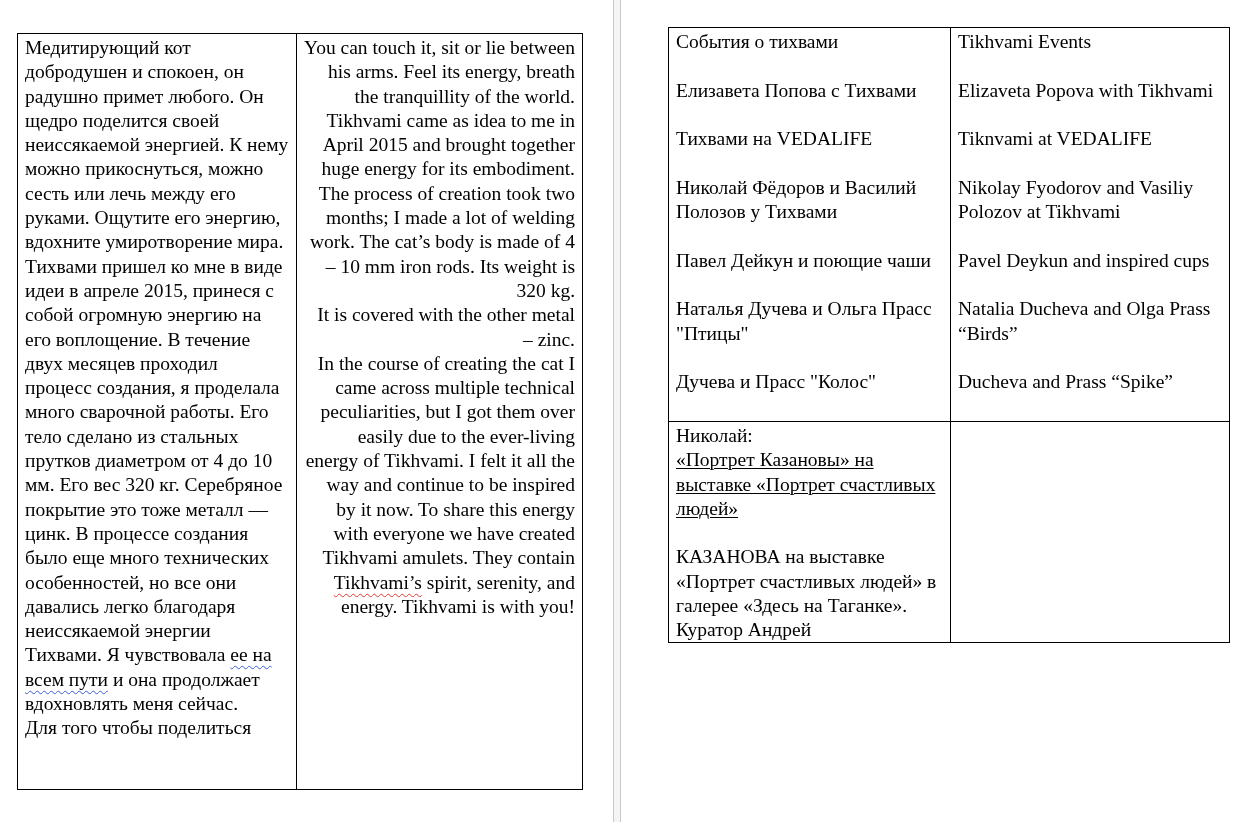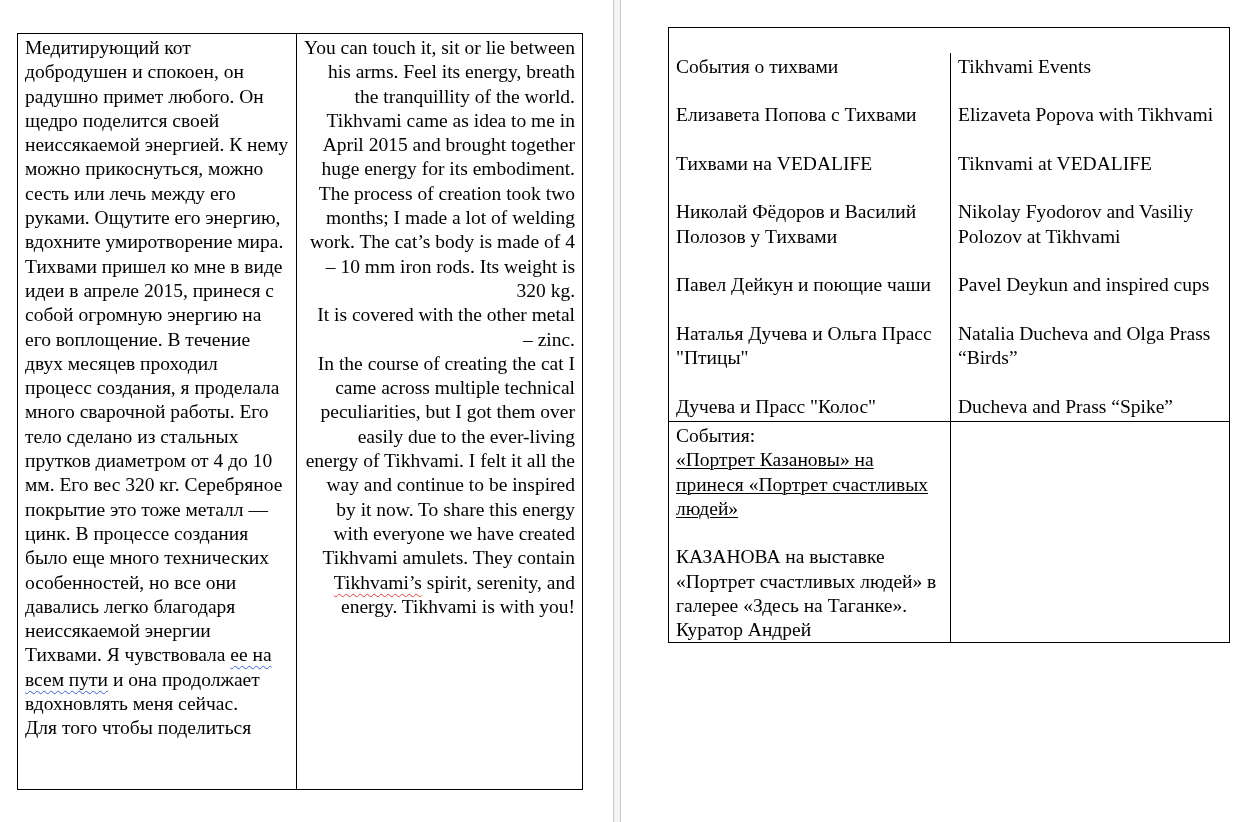--- a/index.html
+++ b/index.html
@@ -20,21 +20,21 @@
     background: #f4f4f4;
     border-left: 1.5px solid #c9c9c9;
     border-right: 1.5px solid #c9c9c9;
   }
   .tbl { position: absolute; box-sizing: border-box; border: 1.5px solid #000; background: #fff; }
   .tbl-p1 { left: 17px; top: 33px; width: 566px; height: 757px; display: flex; }
   .tbl-p2 { left: 46px; top: 27px; width: 562px; }
   .row { display: flex; box-sizing: border-box; }
   .row + .row { border-top: 1.5px solid #000; }
   .row-1 { height: 152px; }
-  .row-2 { height: 393px; align-items: flex-end; }
+  .row-2 { height: 393px; }
   .row-3 { height: 221px; }
   .cell {
     box-sizing: border-box;
     padding: 2px 7px 2px 7px;
     font-size: 19.5px;
     line-height: 24.3px;
     white-space: pre-line;
     overflow: hidden;
   }
   .c-left  { border-right: 1.5px solid #000; }
@@ -105,21 +105,21 @@
 
 Nikolay Fyodorov and Vasiliy Polozov at Tikhvami
 
 Pavel Deykun and inspired cups
 
 Natalia Ducheva and Olga Prass “Birds”
 
 Ducheva and Prass “Spike”</div>
       </div>
       <div class="row row-3">
-        <div class="cell c-left"><span>События:
-</span><span class="ul-solid">«Портрет Казановы» на принеся «Портрет счастливых людей»</span><span>
+        <div class="cell c-left"><span>Николай:
+</span><span class="ul-solid">«Портрет Казановы» на выставке «Портрет счастливых людей»</span><span>
 
 КАЗАНОВА на выставке «Портрет счастливых людей» в галерее «Здесь на Таганке». Куратор Андрей</span></div>
       </div>
     </div>
   </div>
 
 </div>
 
 </body></html>

